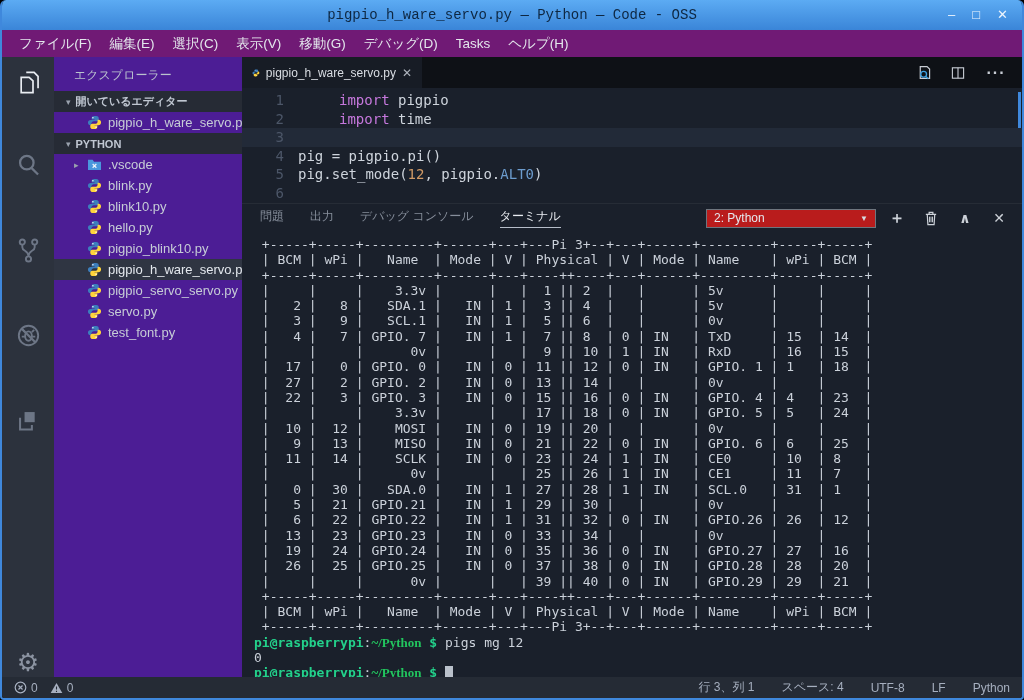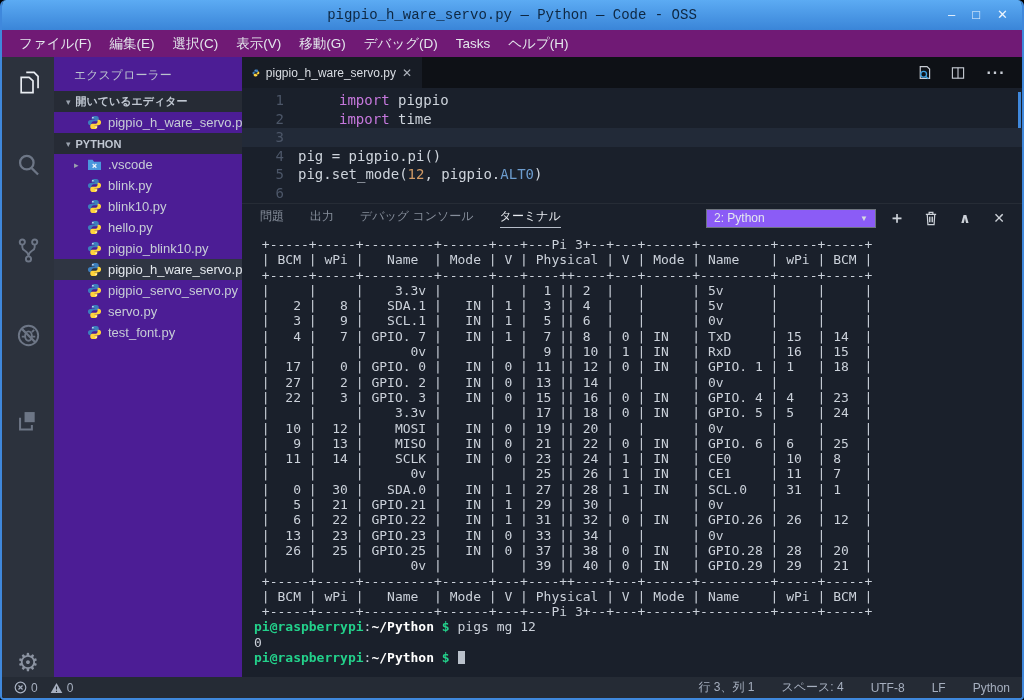--- a/index.html
+++ b/index.html
@@ -44,29 +44,29 @@
   .code-row.current { background:#222a38; }
   .gutter { width:56px; flex:0 0 56px; text-align:right; padding-right:14px; color:#4c5668; }
   .tok-kw { color:#c678dd;margin-left:41px; } .tok-num { color:#d19a66; } .tok-const { color:#6c9cce; } .tok-fg { color:#ced4dc; }
   .edit-scrollbar { position:absolute; right:1px; top:4px; width:3px; height:36px; background:#3f88dc; }
   
   .paneltabs { height:29px; flex:0 0 29px; border-top:1px solid #262c36; display:flex; align-items:center;
                padding:0 10px 0 18px; gap:26px; }
   .ptab { font-size:12px; color:#868e9b; padding-bottom:2px; }
   .ptab.active { color:#e8ebf0; border-bottom:1px solid #b6bdc9; }
   .panel-right { margin-left:auto; display:flex; align-items:center; gap:8px; }
-  .term-select { width:170px; height:19px; background:#8b5cf6; border:1px solid #6e757e; color:#e4e8ee;
+  .term-select { width:170px; height:19px; background:#b91c1c; border:1px solid #6e757e; color:#e4e8ee;
                  font-size:12px; display:flex; align-items:center; padding:0 7px; }
   .term-select .dd { margin-left:auto; font-size:8px; color:#d6dae0; }
   .p-act { width:26px; text-align:center; color:#ccd1d8; font-size:14px; }
   .terminal { flex:1; padding:5px 0 0 12px; font-family:"DejaVu Sans Mono","Liberation Mono",monospace;
               font-size:13px; line-height:15.3px; color:#cbd1da; overflow:hidden; }
   .tline { white-space:pre; height:15.3px; }
   .t-user { color:#23d18b; font-weight:bold; }
-  .t-path { color:#ffffff; font-weight:bold; }
+  .t-path { color:#22c55e; font-weight:bold;font-family:Liberation Serif, serif; }
   .t-cursor { display:inline-block; width:7.5px; height:13px; background:#bac1cb; vertical-align:-2px; }
   
   .statusbar { height:21px; flex:0 0 21px; background:#252b35; display:flex; align-items:center;
                padding:0 12px; color:#a6afbf; font-size:12px; }
   .sb-left { display:flex; align-items:center; gap:12px; }
   .sb-item { display:flex; align-items:center; gap:4px; }
   .sb-right { margin-left:auto; display:flex; gap:27px; }
   svg { display:block; }
 </style>
 </head>
@@ -321,20 +321,21 @@
             <div class="tline"> |  22 |   3 | GPIO. 3 |   IN | 0 | 15 || 16 | 0 | IN   | GPIO. 4 | 4   | 23  |</div>
             <div class="tline"> |     |     |    3.3v |      |   | 17 || 18 | 0 | IN   | GPIO. 5 | 5   | 24  |</div>
             <div class="tline"> |  10 |  12 |    MOSI |   IN | 0 | 19 || 20 |   |      | 0v      |     |     |</div>
             <div class="tline"> |   9 |  13 |    MISO |   IN | 0 | 21 || 22 | 0 | IN   | GPIO. 6 | 6   | 25  |</div>
             <div class="tline"> |  11 |  14 |    SCLK |   IN | 0 | 23 || 24 | 1 | IN   | CE0     | 10  | 8   |</div>
             <div class="tline"> |     |     |      0v |      |   | 25 || 26 | 1 | IN   | CE1     | 11  | 7   |</div>
             <div class="tline"> |   0 |  30 |   SDA.0 |   IN | 1 | 27 || 28 | 1 | IN   | SCL.0   | 31  | 1   |</div>
             <div class="tline"> |   5 |  21 | GPIO.21 |   IN | 1 | 29 || 30 |   |      | 0v      |     |     |</div>
             <div class="tline"> |   6 |  22 | GPIO.22 |   IN | 1 | 31 || 32 | 0 | IN   | GPIO.26 | 26  | 12  |</div>
             <div class="tline"> |  13 |  23 | GPIO.23 |   IN | 0 | 33 || 34 |   |      | 0v      |     |     |</div>
+            <div class="tline"> |  19 |  24 | GPIO.24 |   IN | 0 | 35 || 36 | 0 | IN   | GPIO.27 | 27  | 16  |</div>
             <div class="tline"> |  26 |  25 | GPIO.25 |   IN | 0 | 37 || 38 | 0 | IN   | GPIO.28 | 28  | 20  |</div>
             <div class="tline"> |     |     |      0v |      |   | 39 || 40 | 0 | IN   | GPIO.29 | 29  | 21  |</div>
             <div class="tline"> +-----+-----+---------+------+---+----++----+---+------+---------+-----+-----+</div>
             <div class="tline"> | BCM | wPi |   Name  | Mode | V | Physical | V | Mode | Name    | wPi | BCM |</div>
             <div class="tline"> +-----+-----+---------+------+---+---Pi 3+--+---+------+---------+-----+-----+</div>
             <div class="tline"><span class="t-user">pi@raspberrypi</span><span>:</span><span class="t-path">~/Python</span><span class="t-user"> $ </span><span>pigs mg 12</span></div>
             <div class="tline"><span>0</span></div>
             <div class="tline"><span class="t-user">pi@raspberrypi</span><span>:</span><span class="t-path">~/Python</span><span class="t-user"> $ </span><span class="t-cursor"></span></div>
           </div>
       </div>

